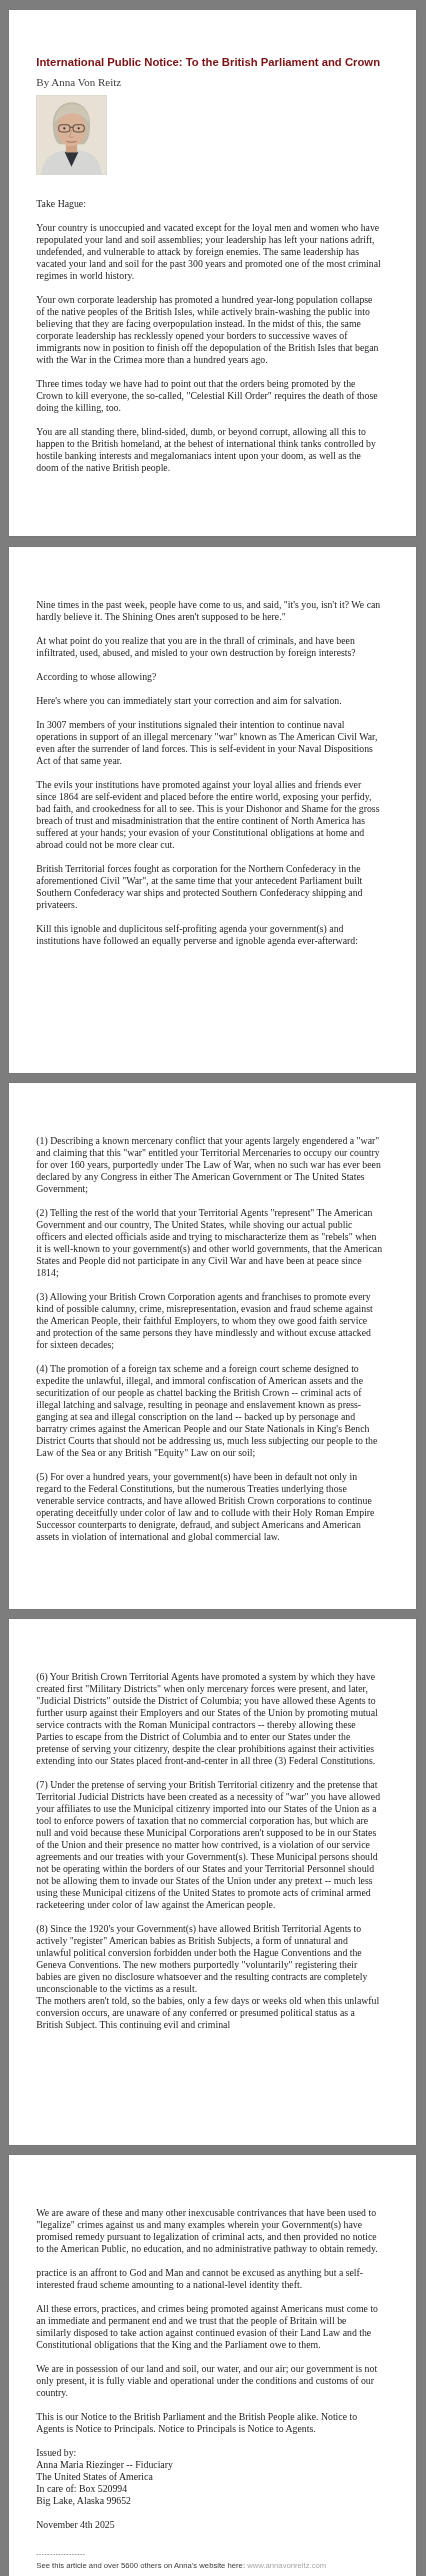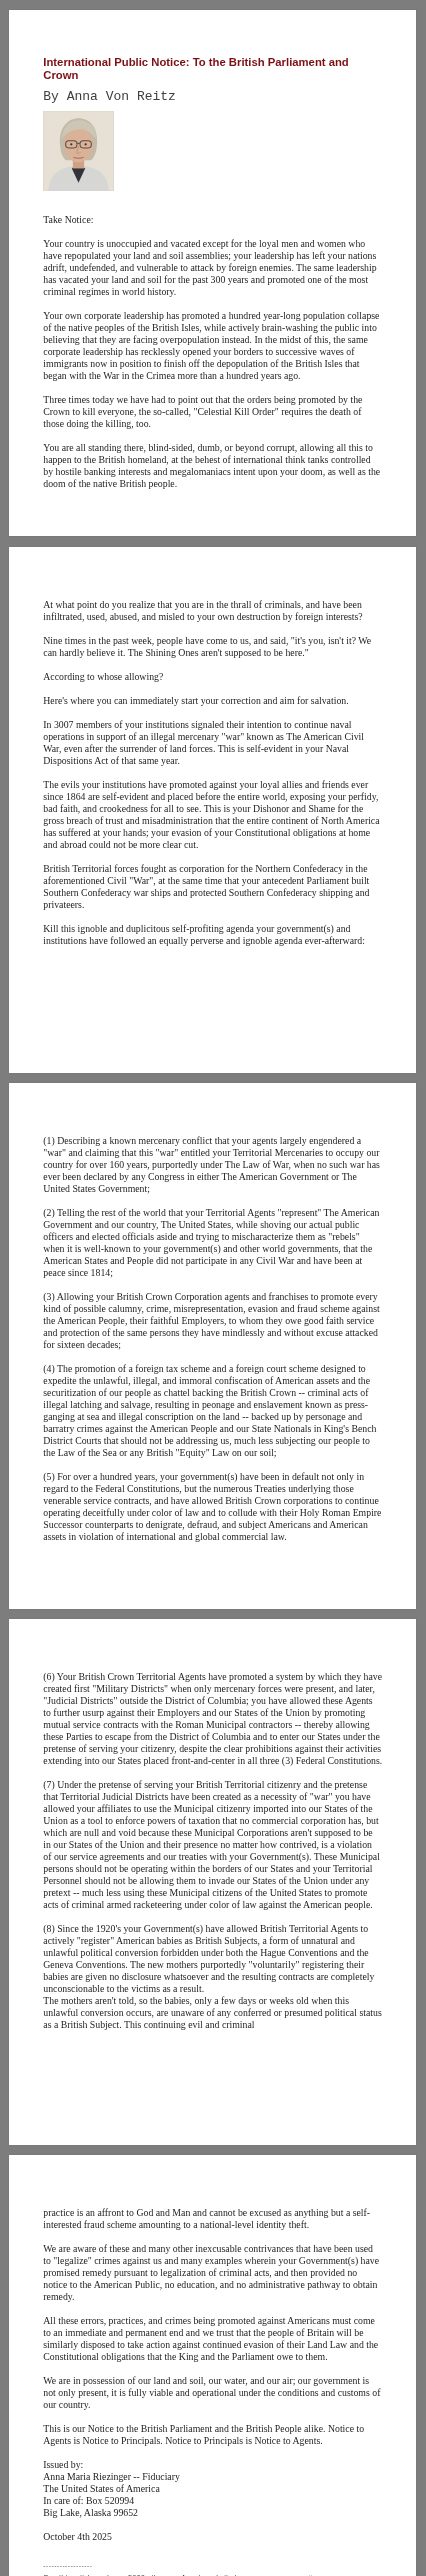--- a/index.html
+++ b/index.html
@@ -11,38 +11,38 @@
   }
   .pages-wrap {
     padding: 10.3px 0 0 9.3px;
   }
   .page {
     width: 407px;
     height: 526px;
     background: #ffffff;
     margin: 0 0 10.3px 0;
     box-sizing: border-box;
-    padding: 52px 34px 0 34px;
+    padding: 52px 34px 0 27px;
     overflow: hidden;
     box-shadow: 0 0 1px rgba(0,0,0,0.18);
   }
   .page--first { padding-top: 46px; }
   .page--last { margin-bottom: 15.5px; }
 
   .title {
     font-family: "Liberation Sans", sans-serif;
     font-weight: bold;
     font-size: 11.3px;
     line-height: 13px;
     color: #7c1114;
     margin: 0 0 7.2px 0;
   }
   .byline {
-    font-family: Liberation Mono, monospace;
-    font-size: 13px;
+    font-family: Liberation Serif, serif;
+    font-size: 11px;
     color: #3e3e3e;
     margin: 0 0 6.2px 0;
   }
   .photo {
     width: 71px;
     height: 80px;
     margin: 0 0 23px 0;
     display: block;
   }
   .photo svg { display: block; width: 71px; height: 80px; }
@@ -101,29 +101,29 @@
       <line x1="66" y1="63" x2="72" y2="63" stroke="#5a4c42" stroke-width="2"></line>
 
       <circle cx="55" cy="65" r="2.2" fill="#3a3230"></circle>
       <circle cx="83" cy="65" r="2.2" fill="#3a3230"></circle>
 
       <path d="M69,68 C68,74 66,78 65,81 C67,83 71,83 73,81" fill="none" stroke="#b98f74" stroke-width="1.6"></path>
 
       <path d="M59,90 C64,93 74,93 79,90" fill="none" stroke="#a06f5c" stroke-width="2"></path>
     </svg>
   </span>
-      <p class="body-para">Take Notice:</p>
+      <p class="body-para">Take Hague:</p>
       <p class="body-para">Your country is unoccupied and vacated except for the loyal men and women who have repopulated your land and soil assemblies; your leadership has left your nations adrift, undefended, and vulnerable to attack by foreign enemies. The same leadership has vacated your land and soil for the past 300 years and promoted one of the most criminal regimes in world history.</p>
       <p class="body-para">Your own corporate leadership has promoted a hundred year-long population collapse of the native peoples of the British Isles, while actively brain-washing the public into believing that they are facing overpopulation instead. In the midst of this, the same corporate leadership has recklessly opened your borders to successive waves of immigrants now in position to finish off the depopulation of the British Isles that began with the War in the Crimea more than a hundred years ago.</p>
       <p class="body-para">Three times today we have had to point out that the orders being promoted by the Crown to kill everyone, the so-called, "Celestial Kill Order" requires the death of those doing the killing, too.</p>
       <p class="body-para">You are all standing there, blind-sided, dumb, or beyond corrupt, allowing all this to happen to the British homeland, at the behest of international think tanks controlled by hostile banking interests and megalomaniacs intent upon your doom, as well as the doom of the native British people.</p>
     </div>
     <div class="page">
+      <p class="body-para">Nine times in the past week, people have come to us, and said, "it's you, isn't it?  We can hardly believe it.  The Shining Ones aren't supposed to be here."</p>
       <p class="body-para">At what point do you realize that you are in the thrall of criminals, and have been infiltrated, used, abused, and misled to your own destruction by foreign interests?</p>
-      <p class="body-para">Nine times in the past week, people have come to us, and said, "it's you, isn't it?  We can hardly believe it.  The Shining Ones aren't supposed to be here."</p>
       <p class="body-para">According to whose allowing?</p>
       <p class="body-para">Here's where you can immediately start your correction and aim for salvation.</p>
       <p class="body-para">In 3007 members of your institutions signaled their intention to continue naval operations in support of an illegal mercenary "war" known as The American Civil War, even after the surrender of land forces.  This is self-evident in your Naval Dispositions Act of that same year.</p>
       <p class="body-para">The evils your institutions have promoted against your loyal allies and friends ever since 1864 are self-evident and placed before the entire world, exposing your perfidy, bad faith, and crookedness for all to see.  This is your Dishonor and Shame for the gross breach of trust and misadministration that the entire continent of North America has suffered at your hands; your evasion of your Constitutional obligations at home and abroad could not be more clear cut.</p>
       <p class="body-para">British Territorial forces fought as corporation for the Northern Confederacy in the aforementioned Civil "War", at the same time that your antecedent Parliament built Southern Confederacy war ships and protected Southern Confederacy shipping and privateers.</p>
       <p class="body-para">Kill this ignoble and duplicitous self-profiting agenda your government(s) and institutions have followed an equally perverse and ignoble agenda ever-afterward:</p>
     </div>
     <div class="page">
       <p class="body-para">(1) Describing a known mercenary conflict that your agents largely engendered a "war" and claiming that this "war" entitled your Territorial Mercenaries to occupy our country for over 160 years, purportedly under The Law of War, when no such war has ever been declared by any Congress in either The American Government or The United States Government;</p>
       <p class="body-para">(2) Telling the rest of the world that your Territorial Agents "represent" The American Government and our country, The United States, while shoving our actual public officers and elected officials aside and trying to mischaracterize them as "rebels" when it is well-known to your government(s) and other world governments, that the American States and People did not participate in any Civil War and have been at peace since 1814;</p>
@@ -131,24 +131,24 @@
       <p class="body-para">(4) The promotion of a foreign tax scheme and a foreign court scheme designed to expedite the unlawful, illegal, and immoral confiscation of American assets and the securitization of our people as chattel backing the British Crown -- criminal acts of illegal latching and salvage, resulting in peonage and enslavement known as press-ganging at sea and illegal conscription on the land -- backed up by personage and barratry crimes against the American People and our State Nationals in King's Bench District Courts that should not be addressing us, much less subjecting our people to the Law of the Sea or any British "Equity" Law on our soil;</p>
       <p class="body-para">(5) For over a hundred years, your government(s) have been in default not only in regard to the Federal Constitutions, but the numerous Treaties underlying those venerable service contracts, and have allowed British Crown corporations to continue operating deceitfully under color of law and to collude with their Holy Roman Empire Successor counterparts to denigrate, defraud, and subject Americans and American assets in violation of international and global commercial law.</p>
     </div>
     <div class="page">
       <p class="body-para">(6) Your British Crown Territorial Agents have promoted a system by which they have created first "Military Districts" when only mercenary forces were present, and later, "Judicial Districts" outside the District of Columbia; you have allowed these Agents to further usurp against their Employers and our States of the Union by promoting mutual service contracts with the Roman Municipal contractors -- thereby allowing these Parties to escape from the District of Columbia and to enter our States under the pretense of serving your citizenry, despite the clear prohibitions against their activities extending into our States placed front-and-center in all three (3) Federal Constitutions.</p>
       <p class="body-para">(7) Under the pretense of serving your British Territorial citizenry and the pretense that Territorial Judicial Districts have been created as a necessity of "war" you have allowed your affiliates to use the Municipal citizenry imported into our States of the Union as a tool to enforce powers of taxation that no commercial corporation has, but which are null and void because these Municipal Corporations aren't supposed to be in our States of the Union and their presence no matter how contrived, is a violation of our service agreements and our treaties with your Government(s). These Municipal persons should not be operating within the borders of our States and your Territorial Personnel should not be allowing them to invade our States of the Union under any pretext -- much less using these Municipal citizens of the United States to promote acts of criminal armed racketeering under color of law against the American people.</p>
       <p class="body-para">(8) Since the 1920's your Government(s) have allowed British Territorial Agents to actively "register" American babies as British Subjects, a form of unnatural and unlawful political conversion forbidden under both the Hague Conventions and the Geneva Conventions. The new mothers purportedly "voluntarily" registering their babies are given no disclosure whatsoever and the resulting contracts are completely unconscionable to the victims as a result.
 The mothers aren't told, so the babies, only a few days or weeks old when this unlawful conversion occurs, are unaware of any conferred or presumed political status as a British Subject.  This continuing evil and criminal</p>
     </div>
     <div class="page page--last">
+      <p class="body-para">We are aware of these and many other inexcusable contrivances that have been used to "legalize" crimes against us and many examples wherein your Government(s) have promised remedy pursuant to legalization of criminal acts, and then provided no notice to the American Public, no education, and no administrative pathway to obtain remedy.</p>
       <p class="body-para">practice is an affront to God and Man and cannot be excused as anything but a self-interested fraud scheme amounting to a national-level identity theft.</p>
-      <p class="body-para">We are aware of these and many other inexcusable contrivances that have been used to "legalize" crimes against us and many examples wherein your Government(s) have promised remedy pursuant to legalization of criminal acts, and then provided no notice to the American Public, no education, and no administrative pathway to obtain remedy.</p>
       <p class="body-para">All these errors, practices, and crimes being promoted against Americans must come to an immediate and permanent end and we trust that the people of Britain will be similarly disposed to take action against continued evasion of their Land Law and the Constitutional obligations that the King and the Parliament owe to them.</p>
       <p class="body-para">We are in possession of our land and soil, our water, and our air; our government is not only present, it is fully viable and operational under the conditions and customs of our country.</p>
       <p class="body-para">This is our Notice to the British Parliament and the British People alike.  Notice to Agents is Notice to Principals.  Notice to Principals is Notice to Agents.</p>
       <p class="body-para">Issued by:<br>Anna Maria Riezinger -- Fiduciary<br>The United States of America<br>In care of: Box 520994<br>Big Lake, Alaska 99652</p>
-      <p class="body-para">October 4th 2025</p>
+      <p class="body-para">November 4th 2025</p>
       <div class="divider">------------------</div>
       <div class="note"><span>See this article and over 5600 others on Anna's website here: </span><span class="url">www.annavonreitz.com</span></div>
     </div>
   </main>
 
 
 </body></html>

